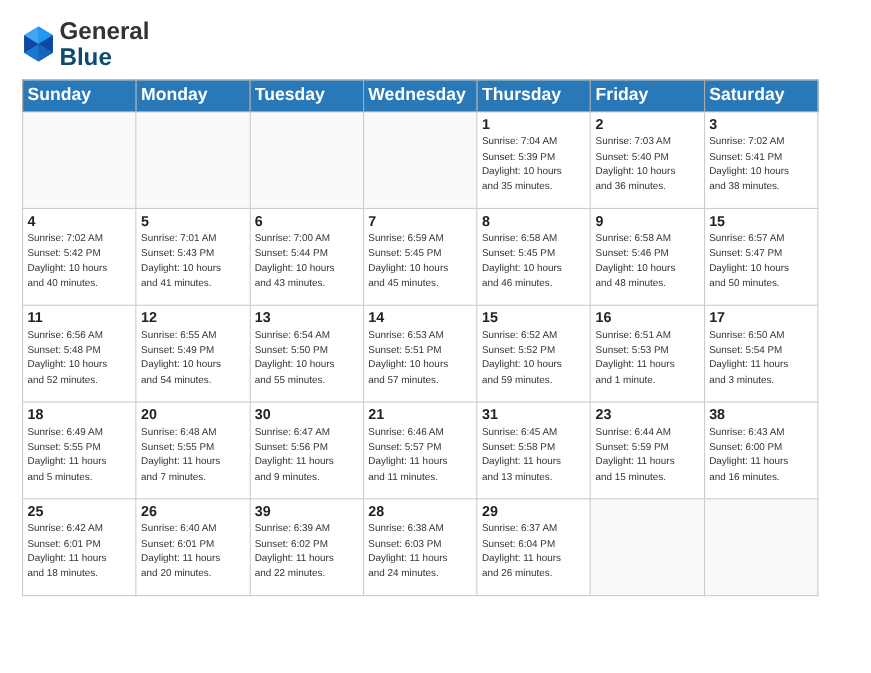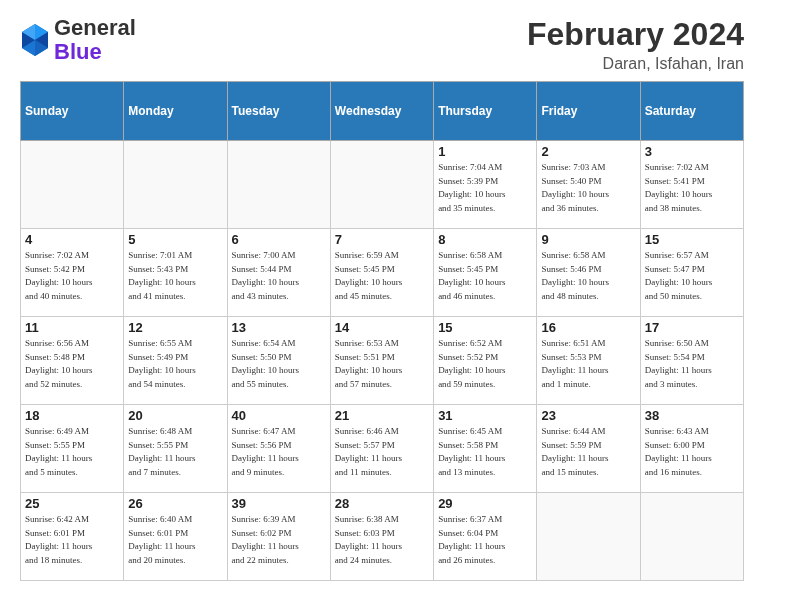--- a/index.html
+++ b/index.html
@@ -25,21 +25,21 @@
       display: flex;
       align-items: center;
     }
     .logo-text {
       font-size: 22px;
       font-weight: bold;
       color: #333;
       line-height: 1.1;
     }
     .logo-text .general { display: block; }
-    .logo-text .blue { display: block; color: #6d28d9; }
+    .logo-text .blue { display: block; color: #0c4a6e; }
     .logo-icon {
       width: 30px;
       height: 36px;
       margin-right: 4px;
     }
     .title-section {
       text-align: right;
     }
     .month-title {
       font-size: 32px;
@@ -52,23 +52,23 @@
       margin-top: 2px;
     }
     .calendar {
       width: 100%;
       border-collapse: collapse;
       table-layout: fixed;
     }
     .calendar th {
       background-color: #2979b8;
       color: #fff;
-      font-size: 12px;
-      font-weight: bold;
-      padding: 22px 4px;
+      font-size: 16px;
+      font-weight: bold;
+      padding: 5px 4px;
       text-align: left;
       border: 1px solid #aaa;
     }
     .calendar td {
       border: 1px solid #ccc;
       vertical-align: top;
       padding: 3px 4px;
       font-size: 9.5px;
       color: #333;
       height: 88px;
@@ -80,21 +80,20 @@
     .day-number {
       font-size: 13px;
       font-weight: bold;
       margin-bottom: 2px;
       color: #222;
     }
     .day-info {
       font-size: 9px;
       line-height: 1.5;
       color: #333;
-      font-family: Liberation Serif, serif;
     }
   </style>
 </head>
 <body>
 
 <div class="page">
   <div class="header">
     <div class="logo">
       <svg class="logo-icon" viewBox="0 0 30 36" xmlns="http://www.w3.org/2000/svg">
         <polygon points="15,2 28,10 28,26 15,34 2,26 2,10" fill="#1a6faf"></polygon>
@@ -103,24 +102,20 @@
         <polygon points="15,34 28,26 15,18" fill="#1565c0"></polygon>
         <polygon points="2,26 15,34 15,18" fill="#1976d2"></polygon>
         <polygon points="2,10 2,26 15,18" fill="#0d47a1"></polygon>
         <polygon points="15,2 2,10 15,18" fill="#42a5f5"></polygon>
       </svg>
       <div class="logo-text">
         <span class="general">General</span>
         <span class="blue">Blue</span>
       </div>
     </div>
-    <div class="title-section">
-      <div class="month-title">February 2024</div>
-      <div class="location-title">Daran, Isfahan, Iran</div>
-    </div>
   </div>
 
   <table class="calendar">
     <thead>
       <tr>
       <th>Sunday</th>
           <th>Monday</th>
           <th>Tuesday</th>
           <th>Wednesday</th>
           <th>Thursday</th>
@@ -210,21 +205,21 @@
         <tr>
           <td>
             <div class="day-number">18</div>
             <div class="day-info">Sunrise: 6:49 AM<br>Sunset: 5:55 PM<br>Daylight: 11 hours<br>and 5 minutes.</div>
           </td>
           <td>
             <div class="day-number">20</div>
             <div class="day-info">Sunrise: 6:48 AM<br>Sunset: 5:55 PM<br>Daylight: 11 hours<br>and 7 minutes.</div>
           </td>
           <td>
-            <div class="day-number">40</div>
+            <div class="day-number">30</div>
             <div class="day-info">Sunrise: 6:47 AM<br>Sunset: 5:56 PM<br>Daylight: 11 hours<br>and 9 minutes.</div>
           </td>
           <td>
             <div class="day-number">21</div>
             <div class="day-info">Sunrise: 6:46 AM<br>Sunset: 5:57 PM<br>Daylight: 11 hours<br>and 11 minutes.</div>
           </td>
           <td>
             <div class="day-number">31</div>
             <div class="day-info">Sunrise: 6:45 AM<br>Sunset: 5:58 PM<br>Daylight: 11 hours<br>and 13 minutes.</div>
           </td>

